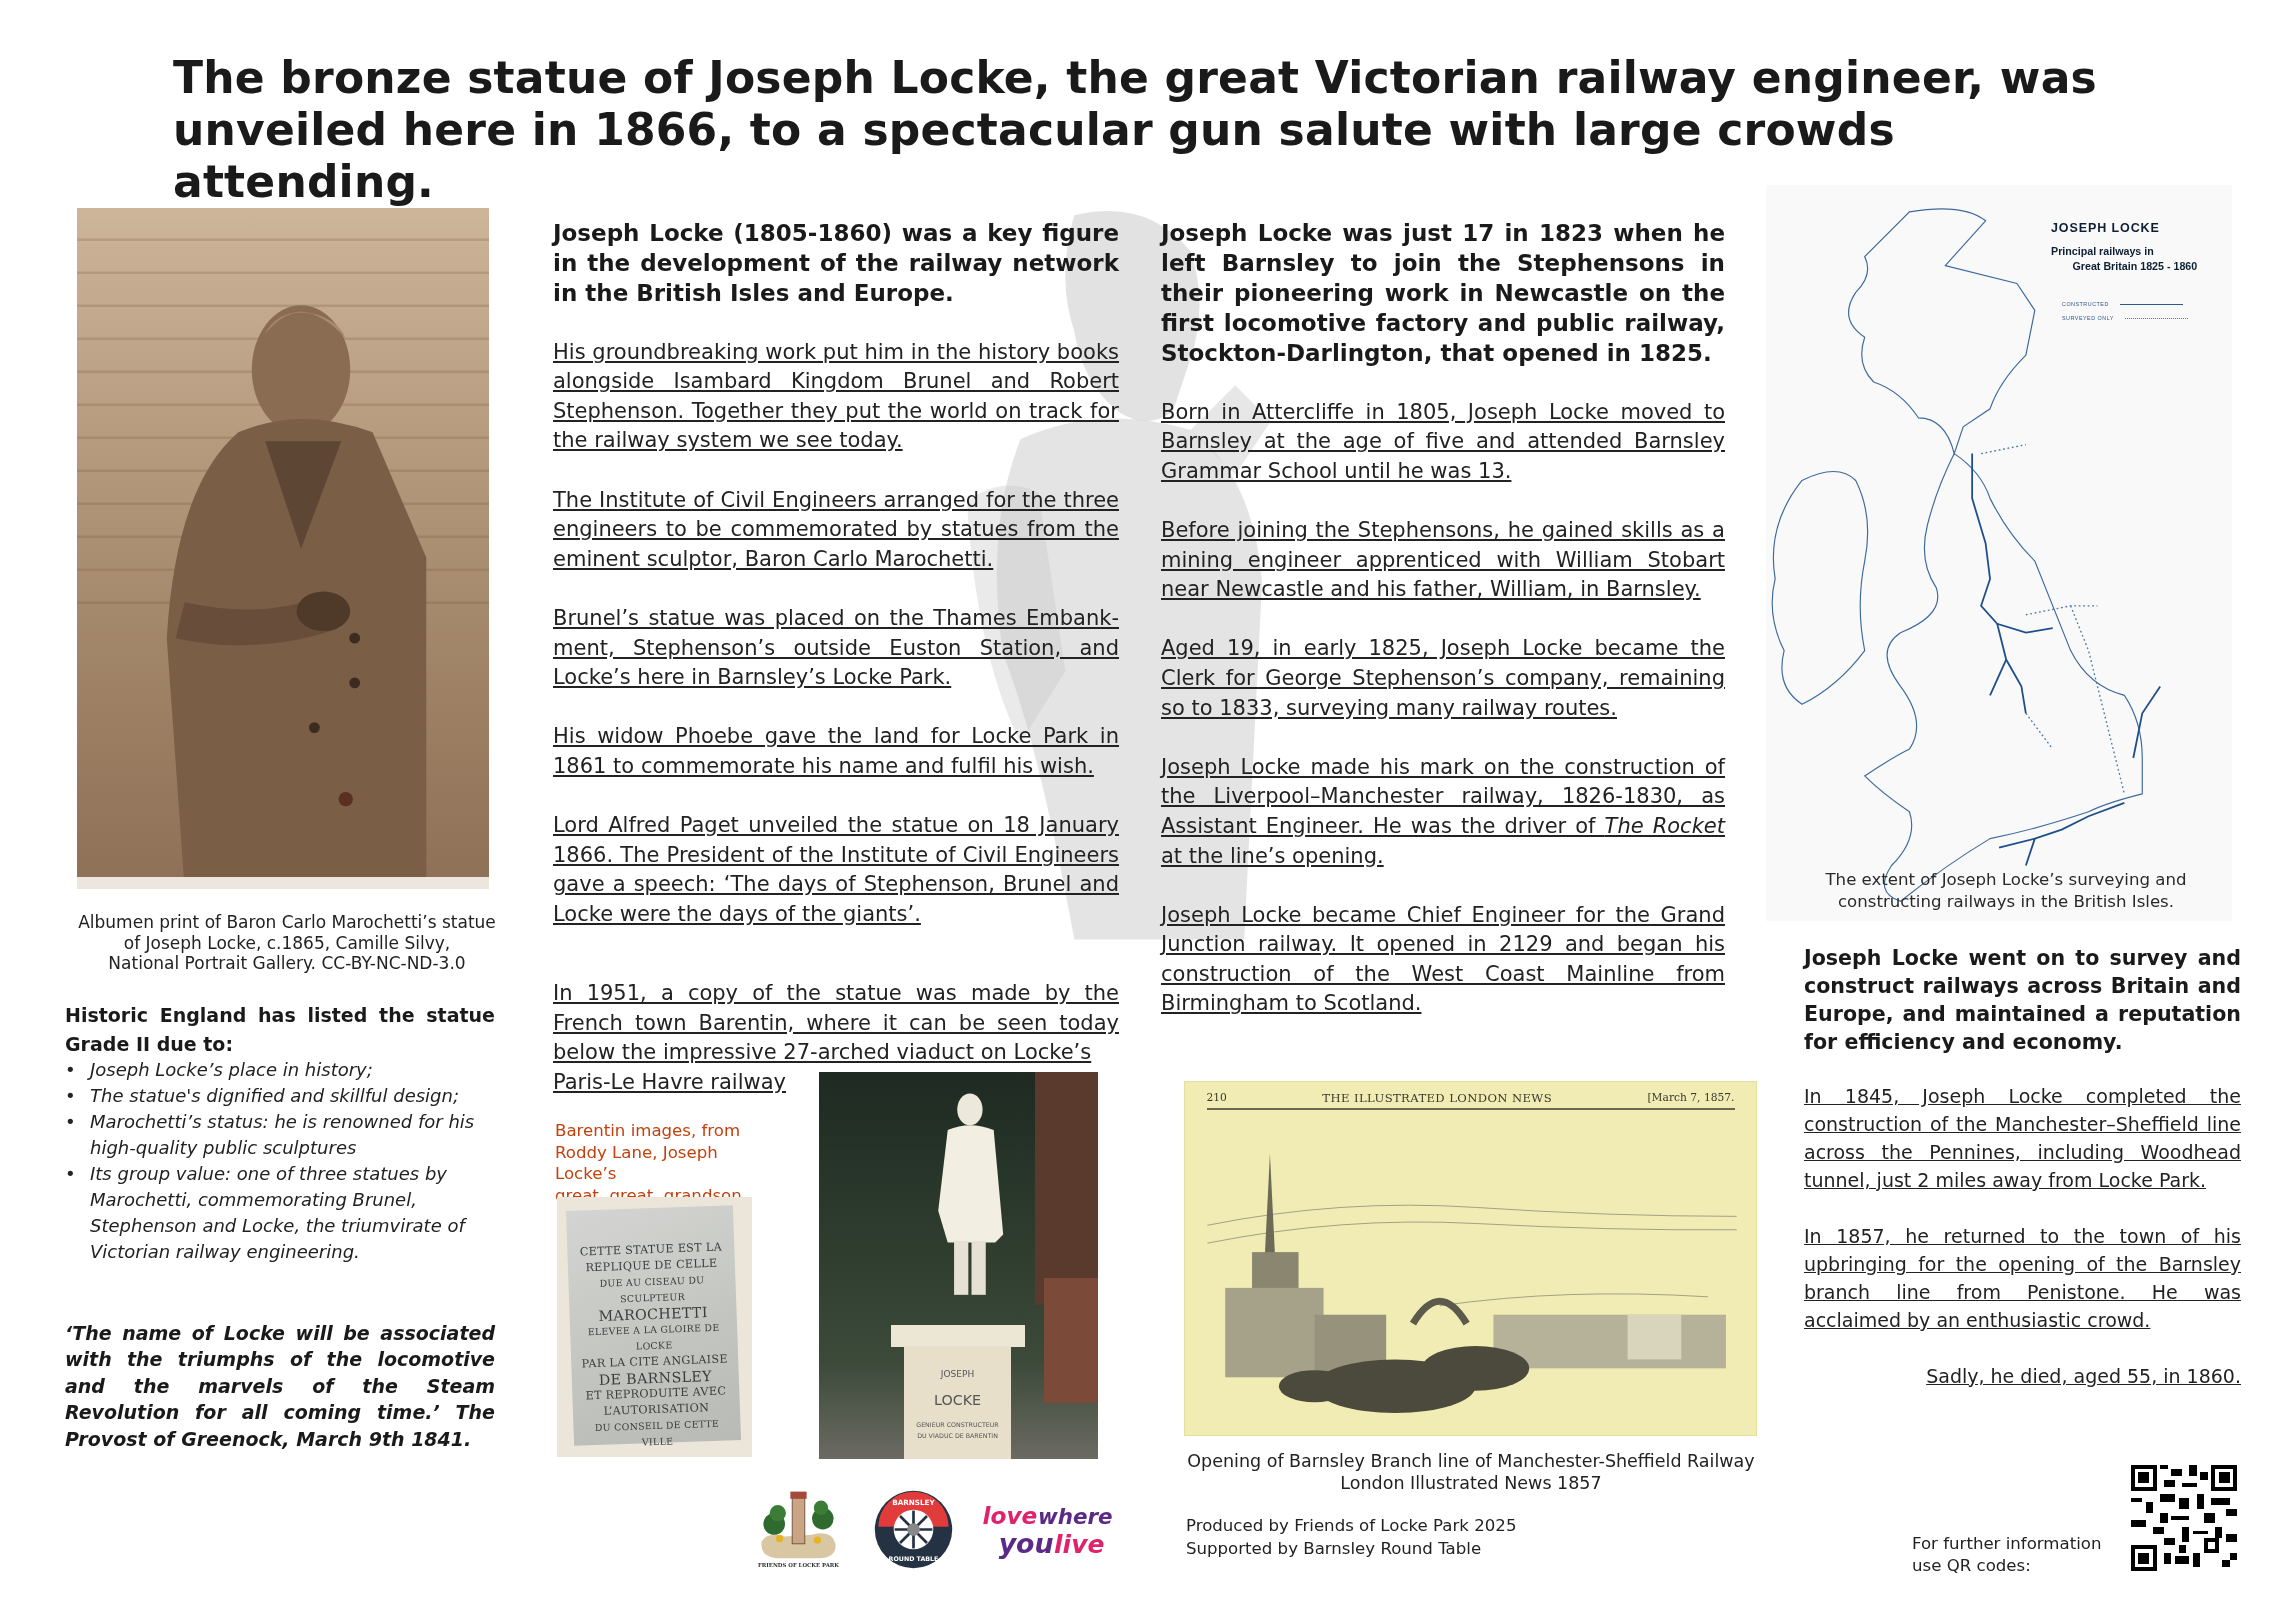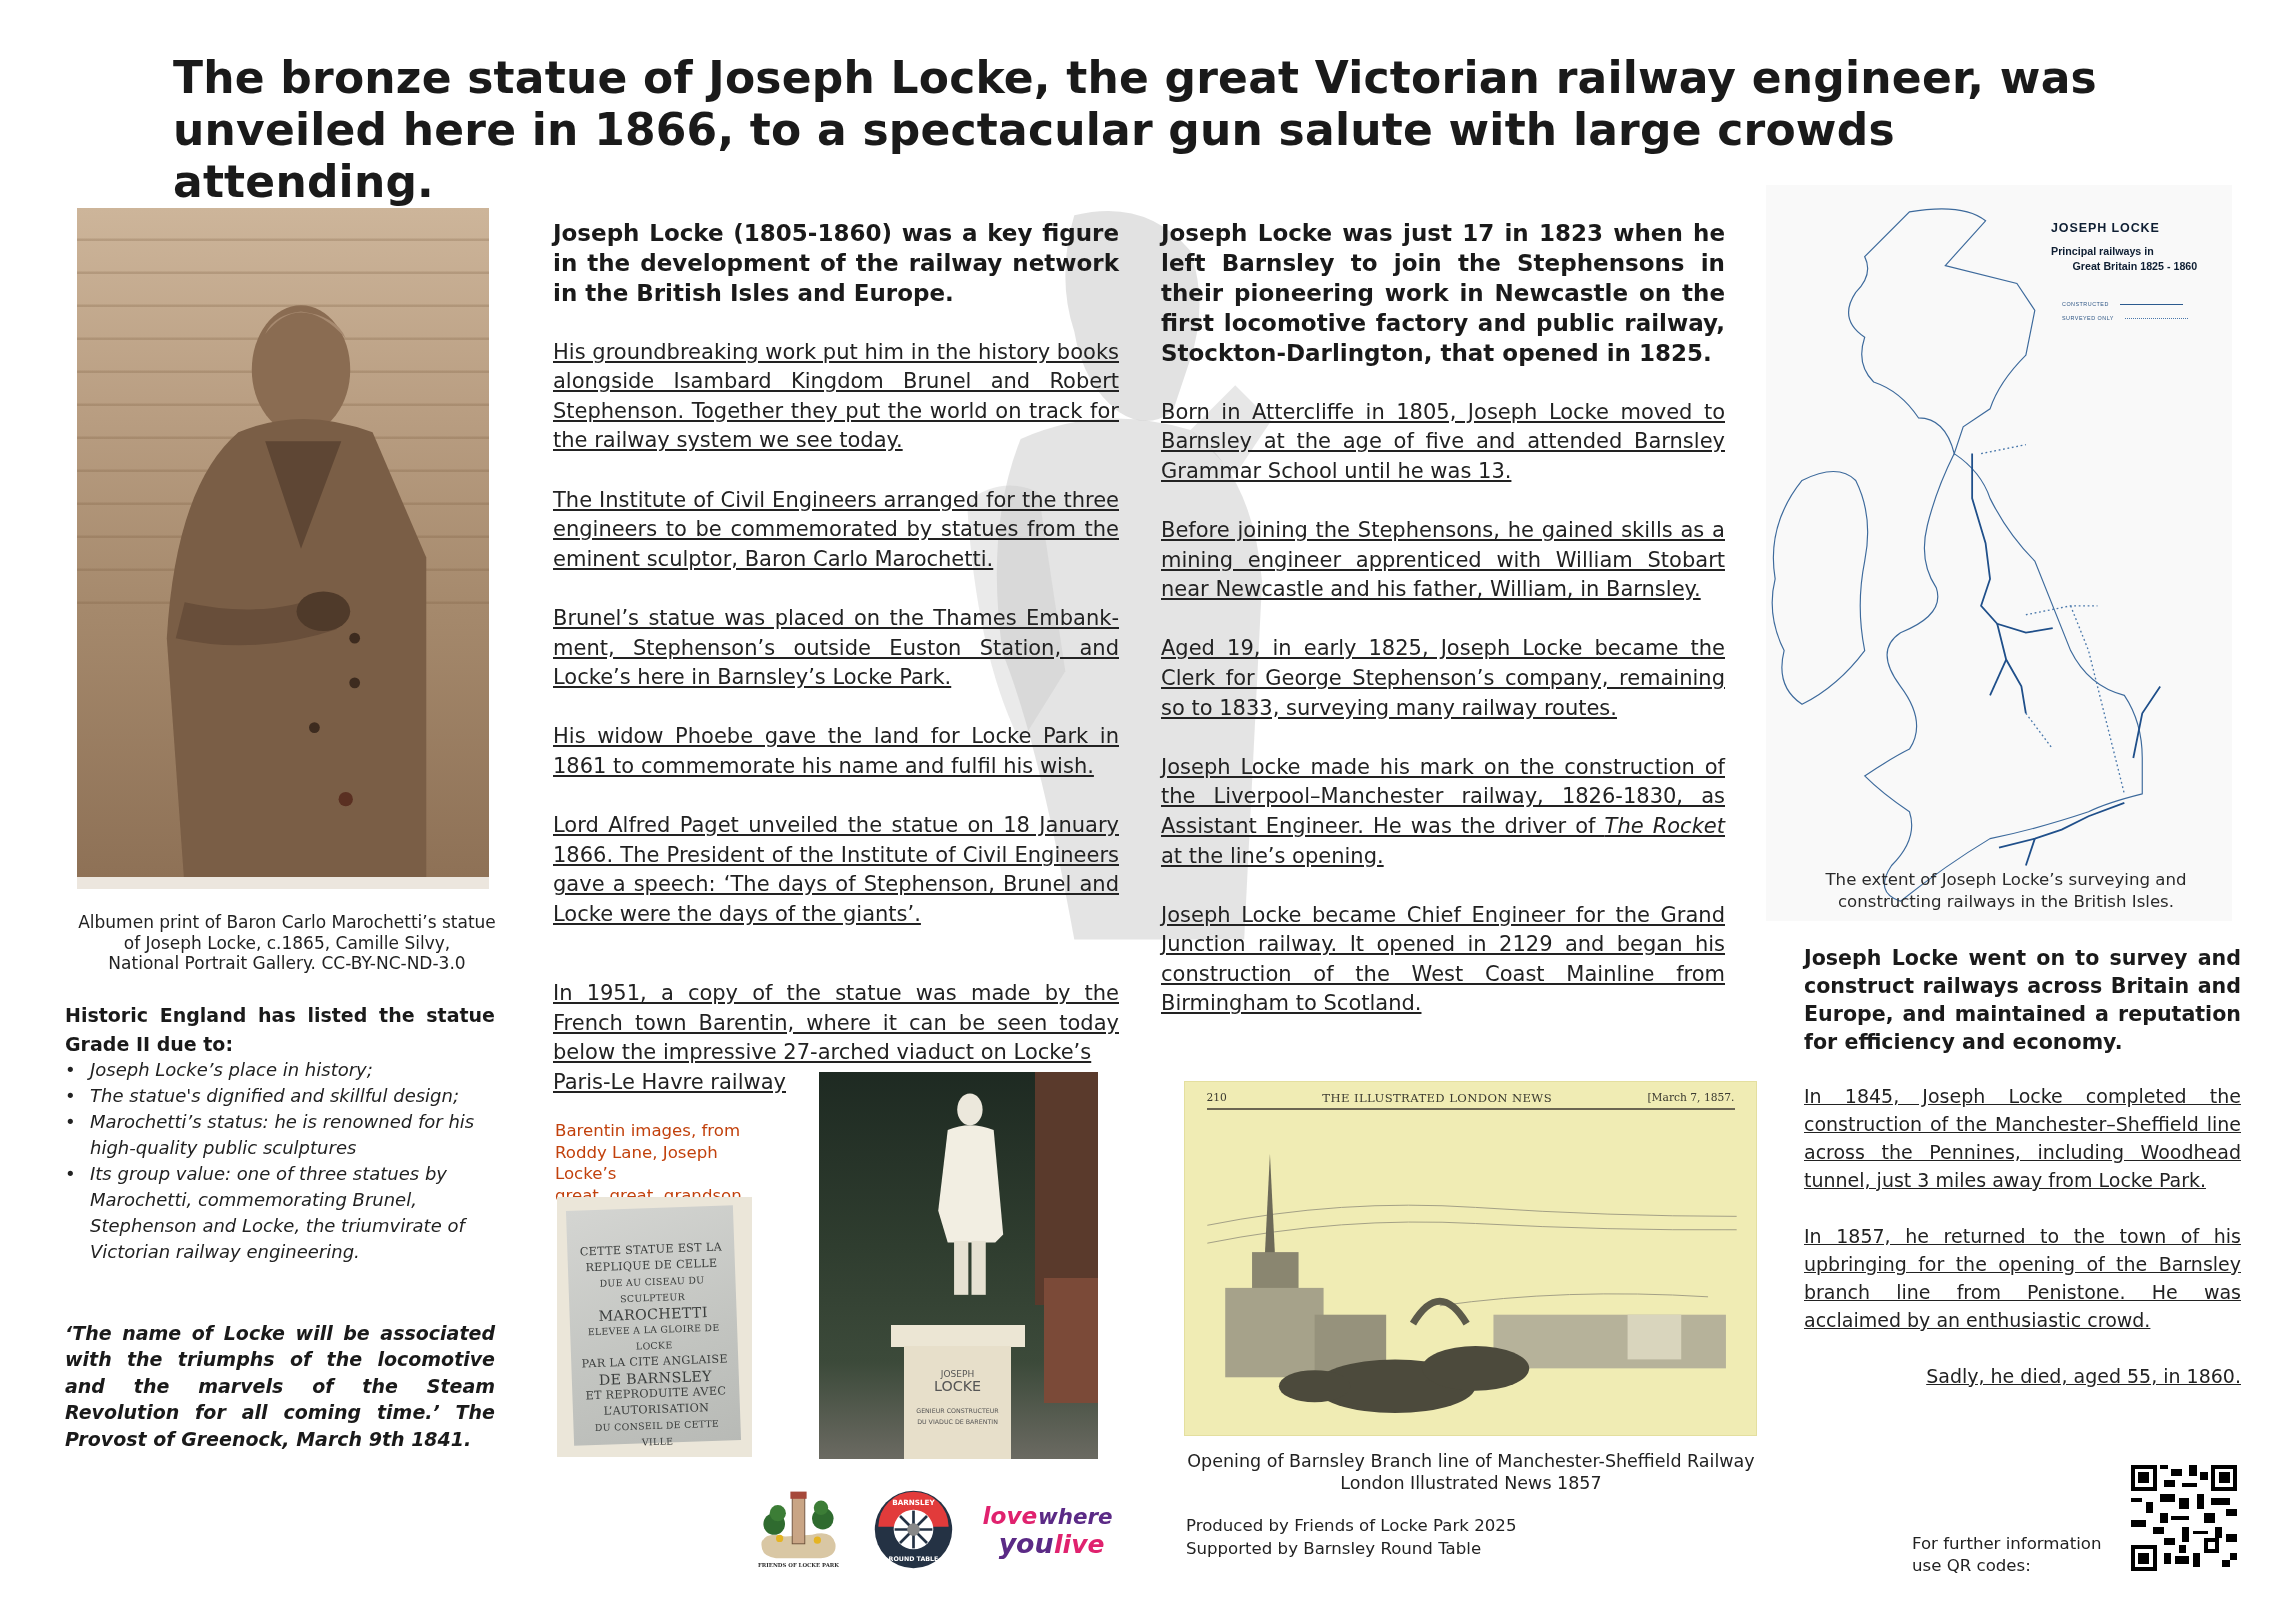--- a/index.html
+++ b/index.html
@@ -39,21 +39,21 @@
   .plaque-inner { position:absolute; left: 12.5px; top: 10.7px; width: 167px; height: 235px; background: linear-gradient(160deg, #d4d5d2, #c2c4c0 60%, #b8bab6); transform: rotate(-2deg); padding: 34px 5.4px 0; text-align: center; }
   .plaque-inner div { font-family: "DejaVu Serif", serif; font-size: 11.2px; line-height: 16px; color: #3a3d3c; letter-spacing: 0.3px; }
   .plaque-inner .big { font-size: 14.3px; }
   .barentin-photo { left: 819px; top: 1072px; width: 279px; height: 387px; background: linear-gradient(180deg, #1e2a22 0%, #2f3d2f 45%, #3c4a3a 75%, #6b6a62 100%); overflow: hidden; }
   .viaduct { position:absolute; right:0; top:0; width: 63px; height: 233px; background: #5a3a2c; }
   .houses { position:absolute; right:0; top:206px; width: 54px; height: 125px; background: #7b4a38; }
   .b-statue { position:absolute; left: 99px; top: 19.7px; width: 107px; height: 206px; }
   .pedestal-top { position:absolute; left: 72px; top: 253px; width: 134px; height: 21.5px; background: #ece6d4; }
   .pedestal { position:absolute; left: 85px; top: 274px; width: 107px; height: 116px; background: #e7dfca; text-align: center; padding-top: 23px; }
   .pedestal div { font-size: 9px; color: #555; line-height: 11.6px; }
-  .pedestal .pname { font-size: 14.3px; color: #555; }
+  .pedestal .pname { font-size: 14.3px; color: #555; margin-top: 14px; }
 
   
   .logo-flp { left: 758px; top: 1488px; width: 81px; height: 81px; }
   .logo-rt { left: 873px; top: 1489px; width: 81px; height: 81px; }
   .logo-lwyl { left: 979px; top: 1497px; width: 134px; height: 63px; }
 
   
   .col3 { left: 1161px; top: 218px; width: 564px; }
   .news { left: 1184px; top: 1081px; width: 573px; height: 355px; background: #f0ecb4; border: 0.9px solid #e4df9f; overflow: hidden; }
   .news-head { position:absolute; left: 21.5px; top: 5.4px; right: 21.5px; height: 23px; border-bottom: 2.7px double #6b6652; font-family: "DejaVu Serif", serif; font-size: 10.7px; color: #3b3a30; display:flex; justify-content: space-between; align-items: center; }
@@ -300,21 +300,21 @@
         <span class="dots"></span>
       </div>
   </div>
 </div>
 <div class="abs map-caption cap" style="font-size:16.6px;line-height:22.4px;width:448px">
   <div>The extent of Joseph Locke’s surveying and</div>
   <div>constructing railways in the British Isles.</div>
 </div>
 <p class="abs col4-lead lead">Joseph Locke went on to survey and construct railways across Britain and Europe, and maintained a reputation for efficiency and economy.</p>
 <div class="abs col4">
-  <p class="para" style="font-size:19px;line-height:28px">In 1845, Joseph Locke  completed the construction of the Manchester–Sheffield line across the Pennines, including Woodhead tunnel, just 3 miles away from Locke Park.</p>
+  <p class="para" style="font-size:19px;line-height:28px">In 1845, Joseph Locke  completed the construction of the Manchester–Sheffield line across the Pennines, including Woodhead tunnel, just 2 miles away from Locke Park.</p>
   <div class="gap" style="height:28px"></div>
   <p class="para" style="font-size:19px;line-height:28px">In 1857, he returned to the town of his upbringing for the opening of the Barnsley branch line from Penistone. He was acclaimed by an enthusiastic crowd.</p>
   <div class="gap" style="height:28px"></div>
   <p class="para" style="font-size:19px;line-height:28px;text-align:right">Sadly, he died, aged 55, in 1860.</p>
 </div>
 <div class="abs qr-text">
   <div>For further information</div>
   <div>use QR codes:</div>
 </div>
 <svg class="abs qr" viewBox="0 0 29 29" shape-rendering="crispEdges">

